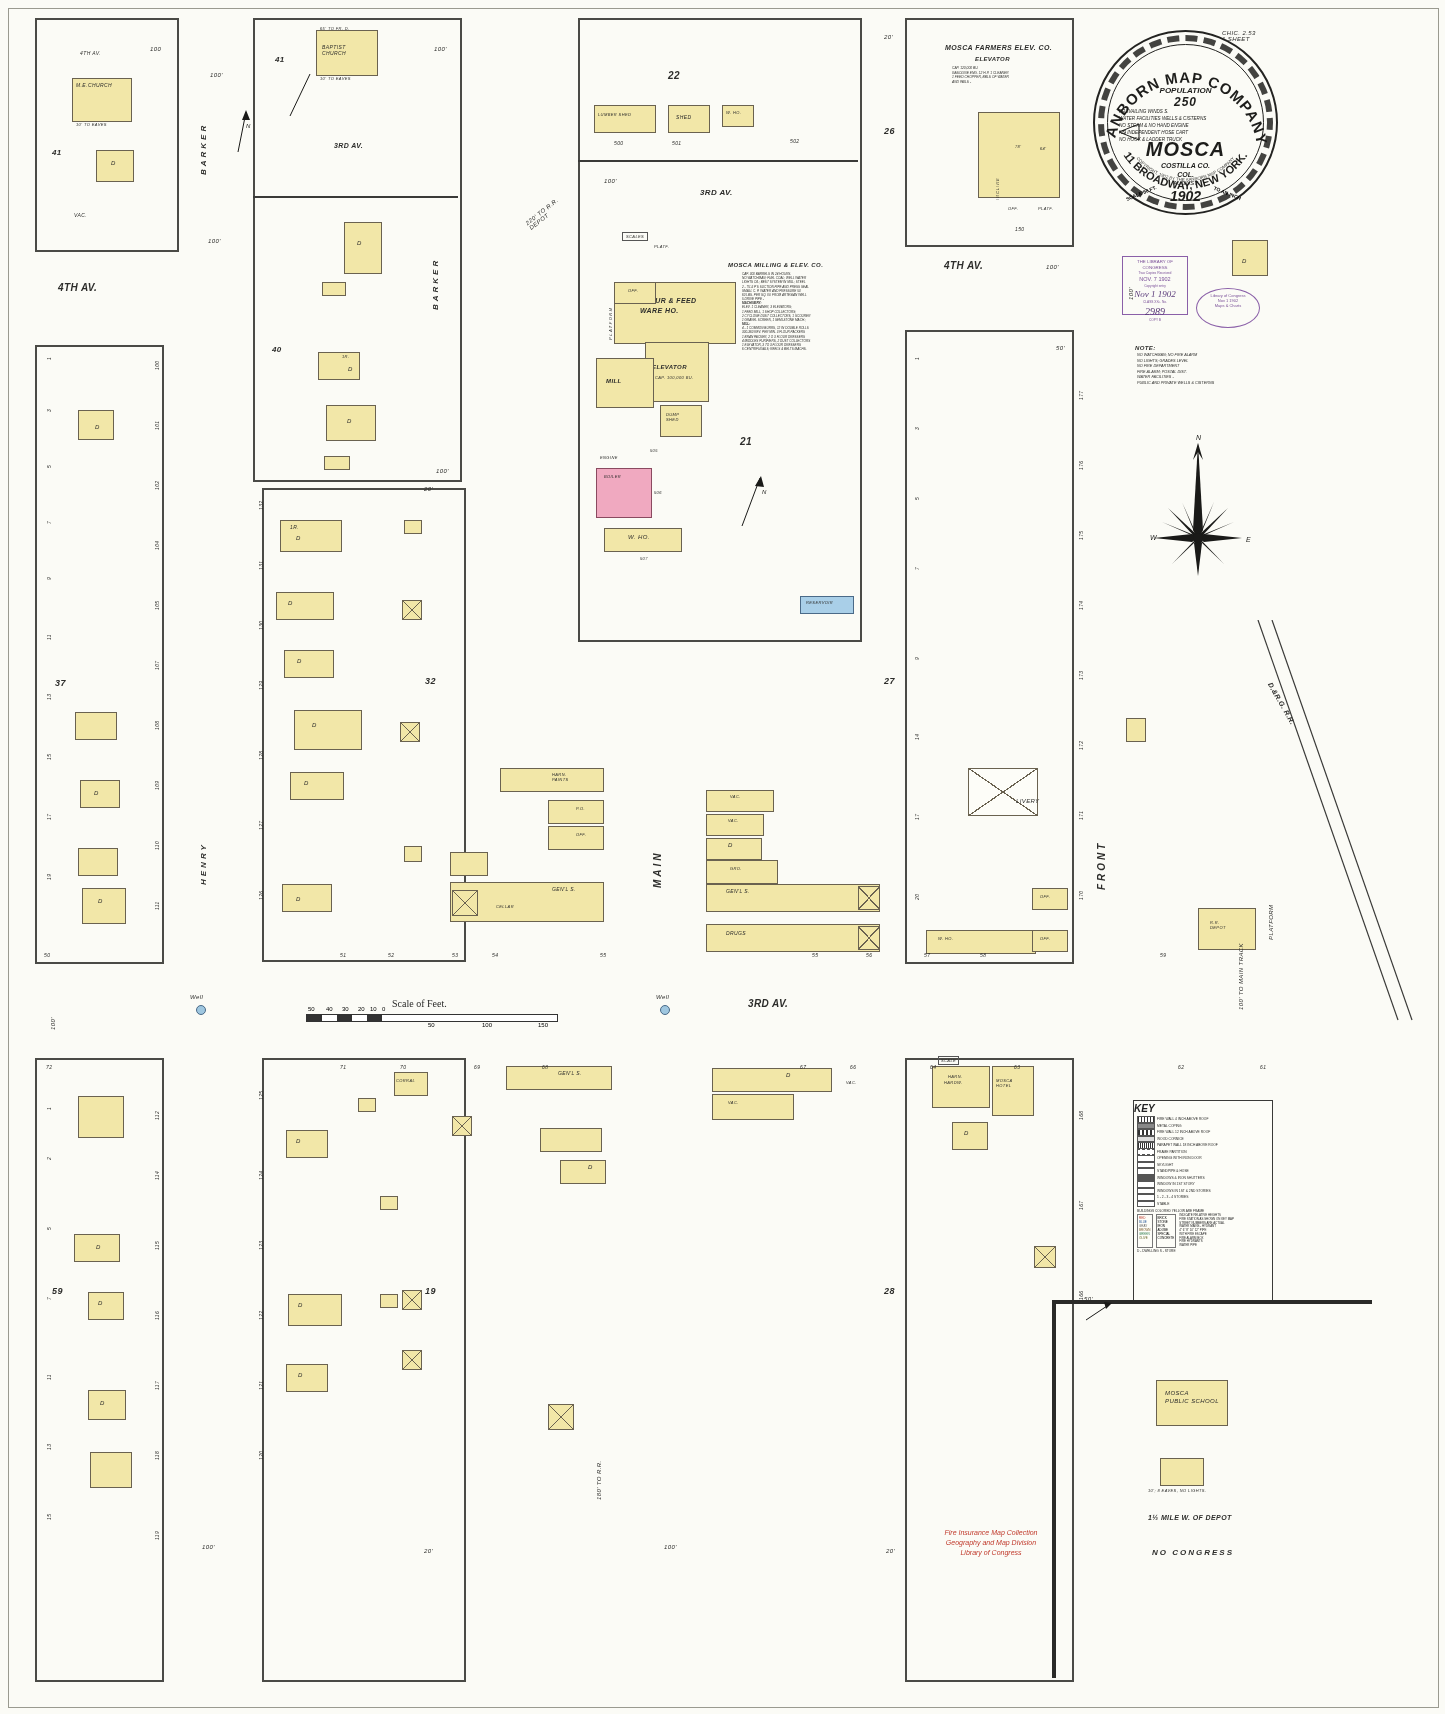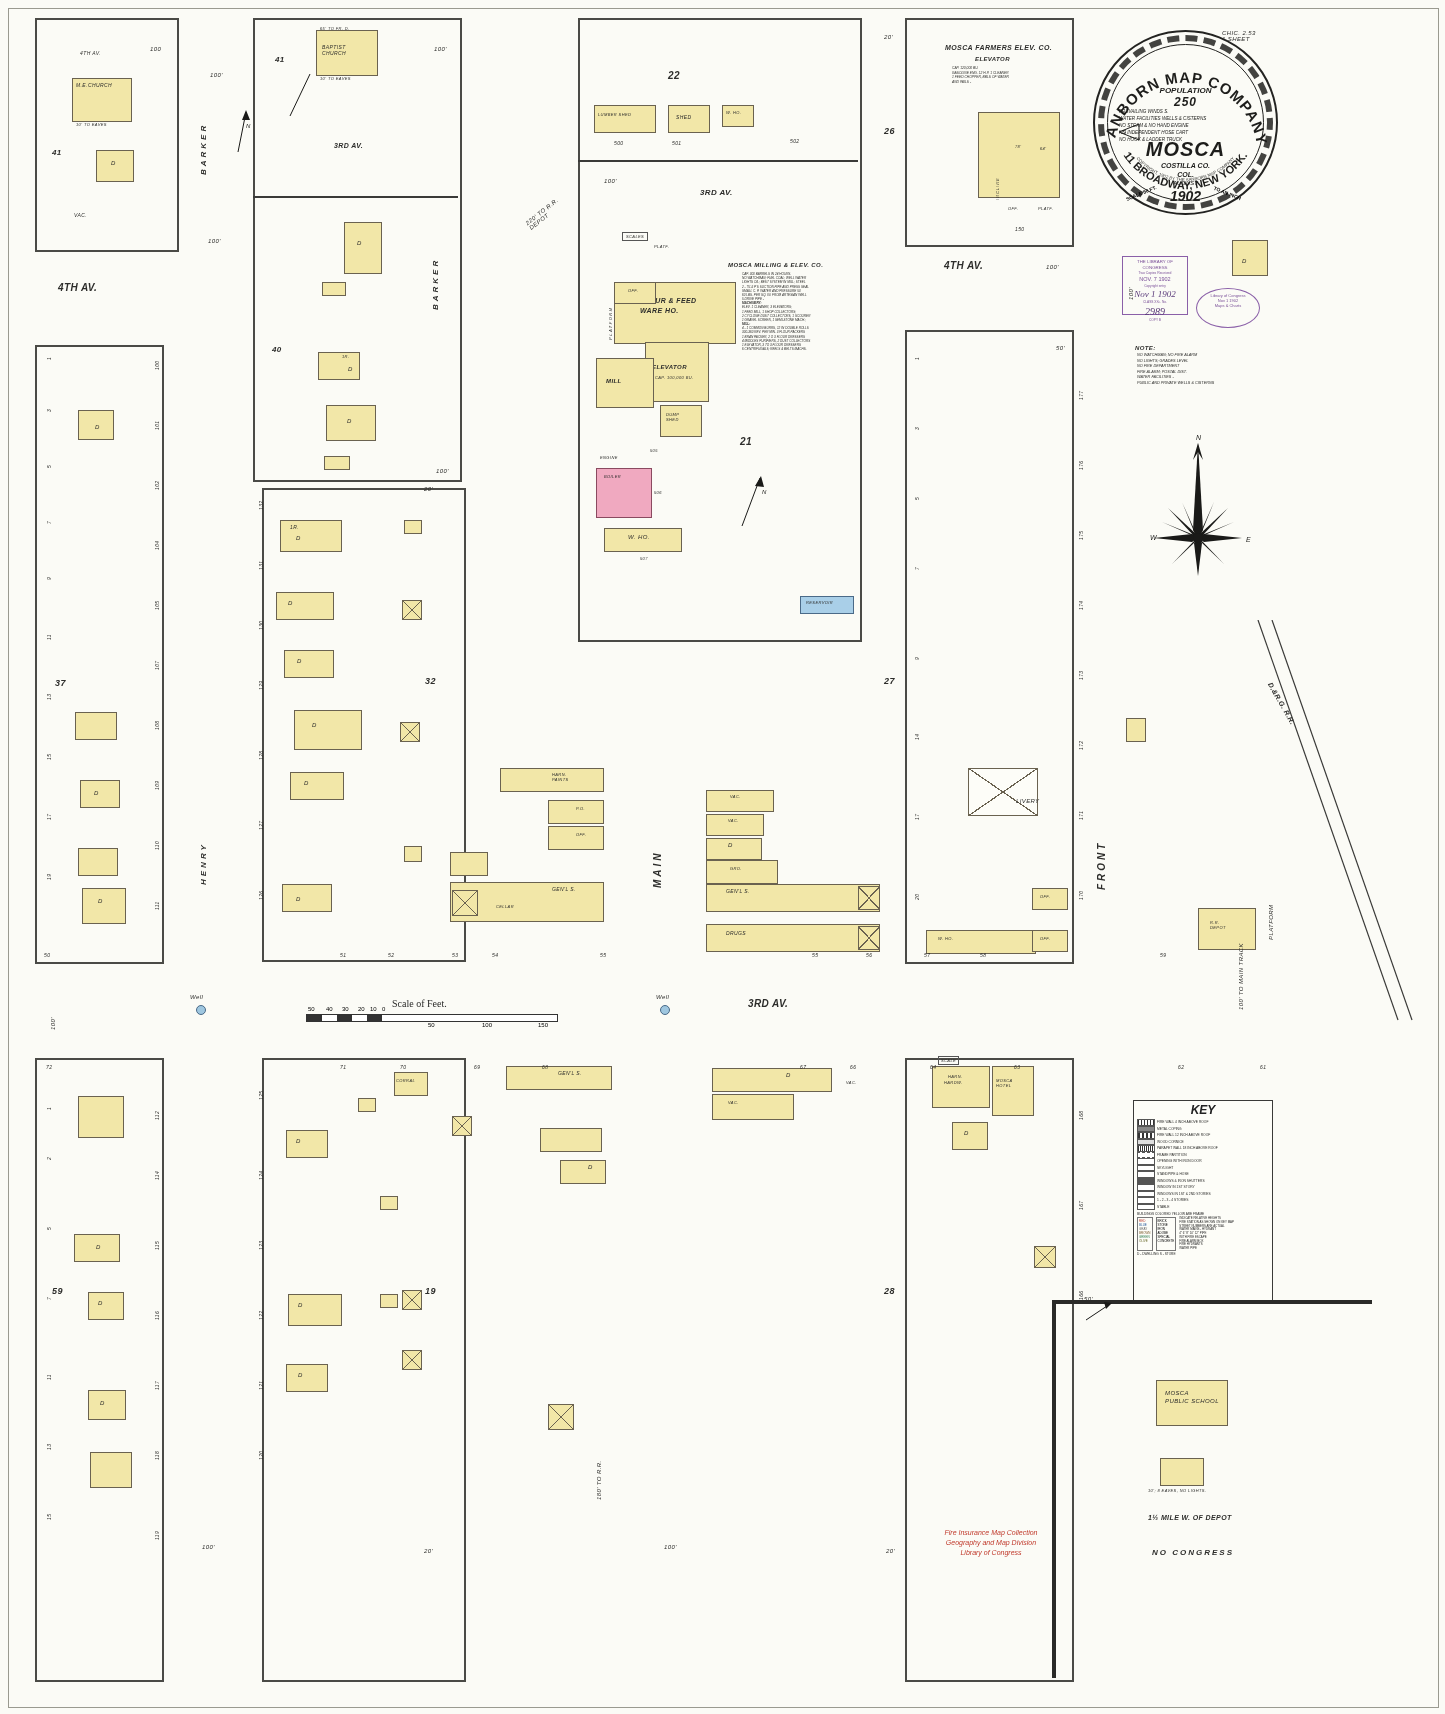--- a/index.html
+++ b/index.html
@@ -462,21 +462,21 @@
   <div class="xbox" style="left:1034px;top:1246px;width:20px;height:20px;"></div>
   <div class="bldg" style="left:712px;top:1068px;width:118px;height:22px;"></div>
   <div class="lbl s6" style="left:786px;top:1072px;">D</div>
   <div class="bldg" style="left:712px;top:1094px;width:80px;height:24px;"></div>
   <div class="lbl tiny" style="left:728px;top:1100px;">VAC.</div>
   <div class="lbl tiny" style="left:846px;top:1080px;">VAC.</div>
   <div class="lbl tiny" style="left:938px;top:1056px;border:1px solid #555;padding:1px 2px;">SCALE</div>
   <div class="lbl tiny" style="left:948px;top:1074px;">HARN.</div>
 
   <div id="keybox">
-    <div style="text-align:center;font-size:12px;font-weight:bold;font-style:italic;color:#222;margin-top:2px;">KEY</div>
+    <div style="font-size:10px;font-weight:bold;font-style:italic;color:#222;margin-top:2px;">KEY</div>
     <div style="padding:2px 3px 0 3px;">
       <div class="keyrow">
           <span class="swatch" style="background:repeating-linear-gradient(90deg,#333 0 1px,#fff 1px 3px);"></span>
           <span>FIRE WALL 4 INCH ABOVE ROOF</span>
         </div>
       <div class="keyrow">
           <span class="swatch" style="background:#888;"></span>
           <span>METAL COPING</span>
         </div>
       <div class="keyrow">

